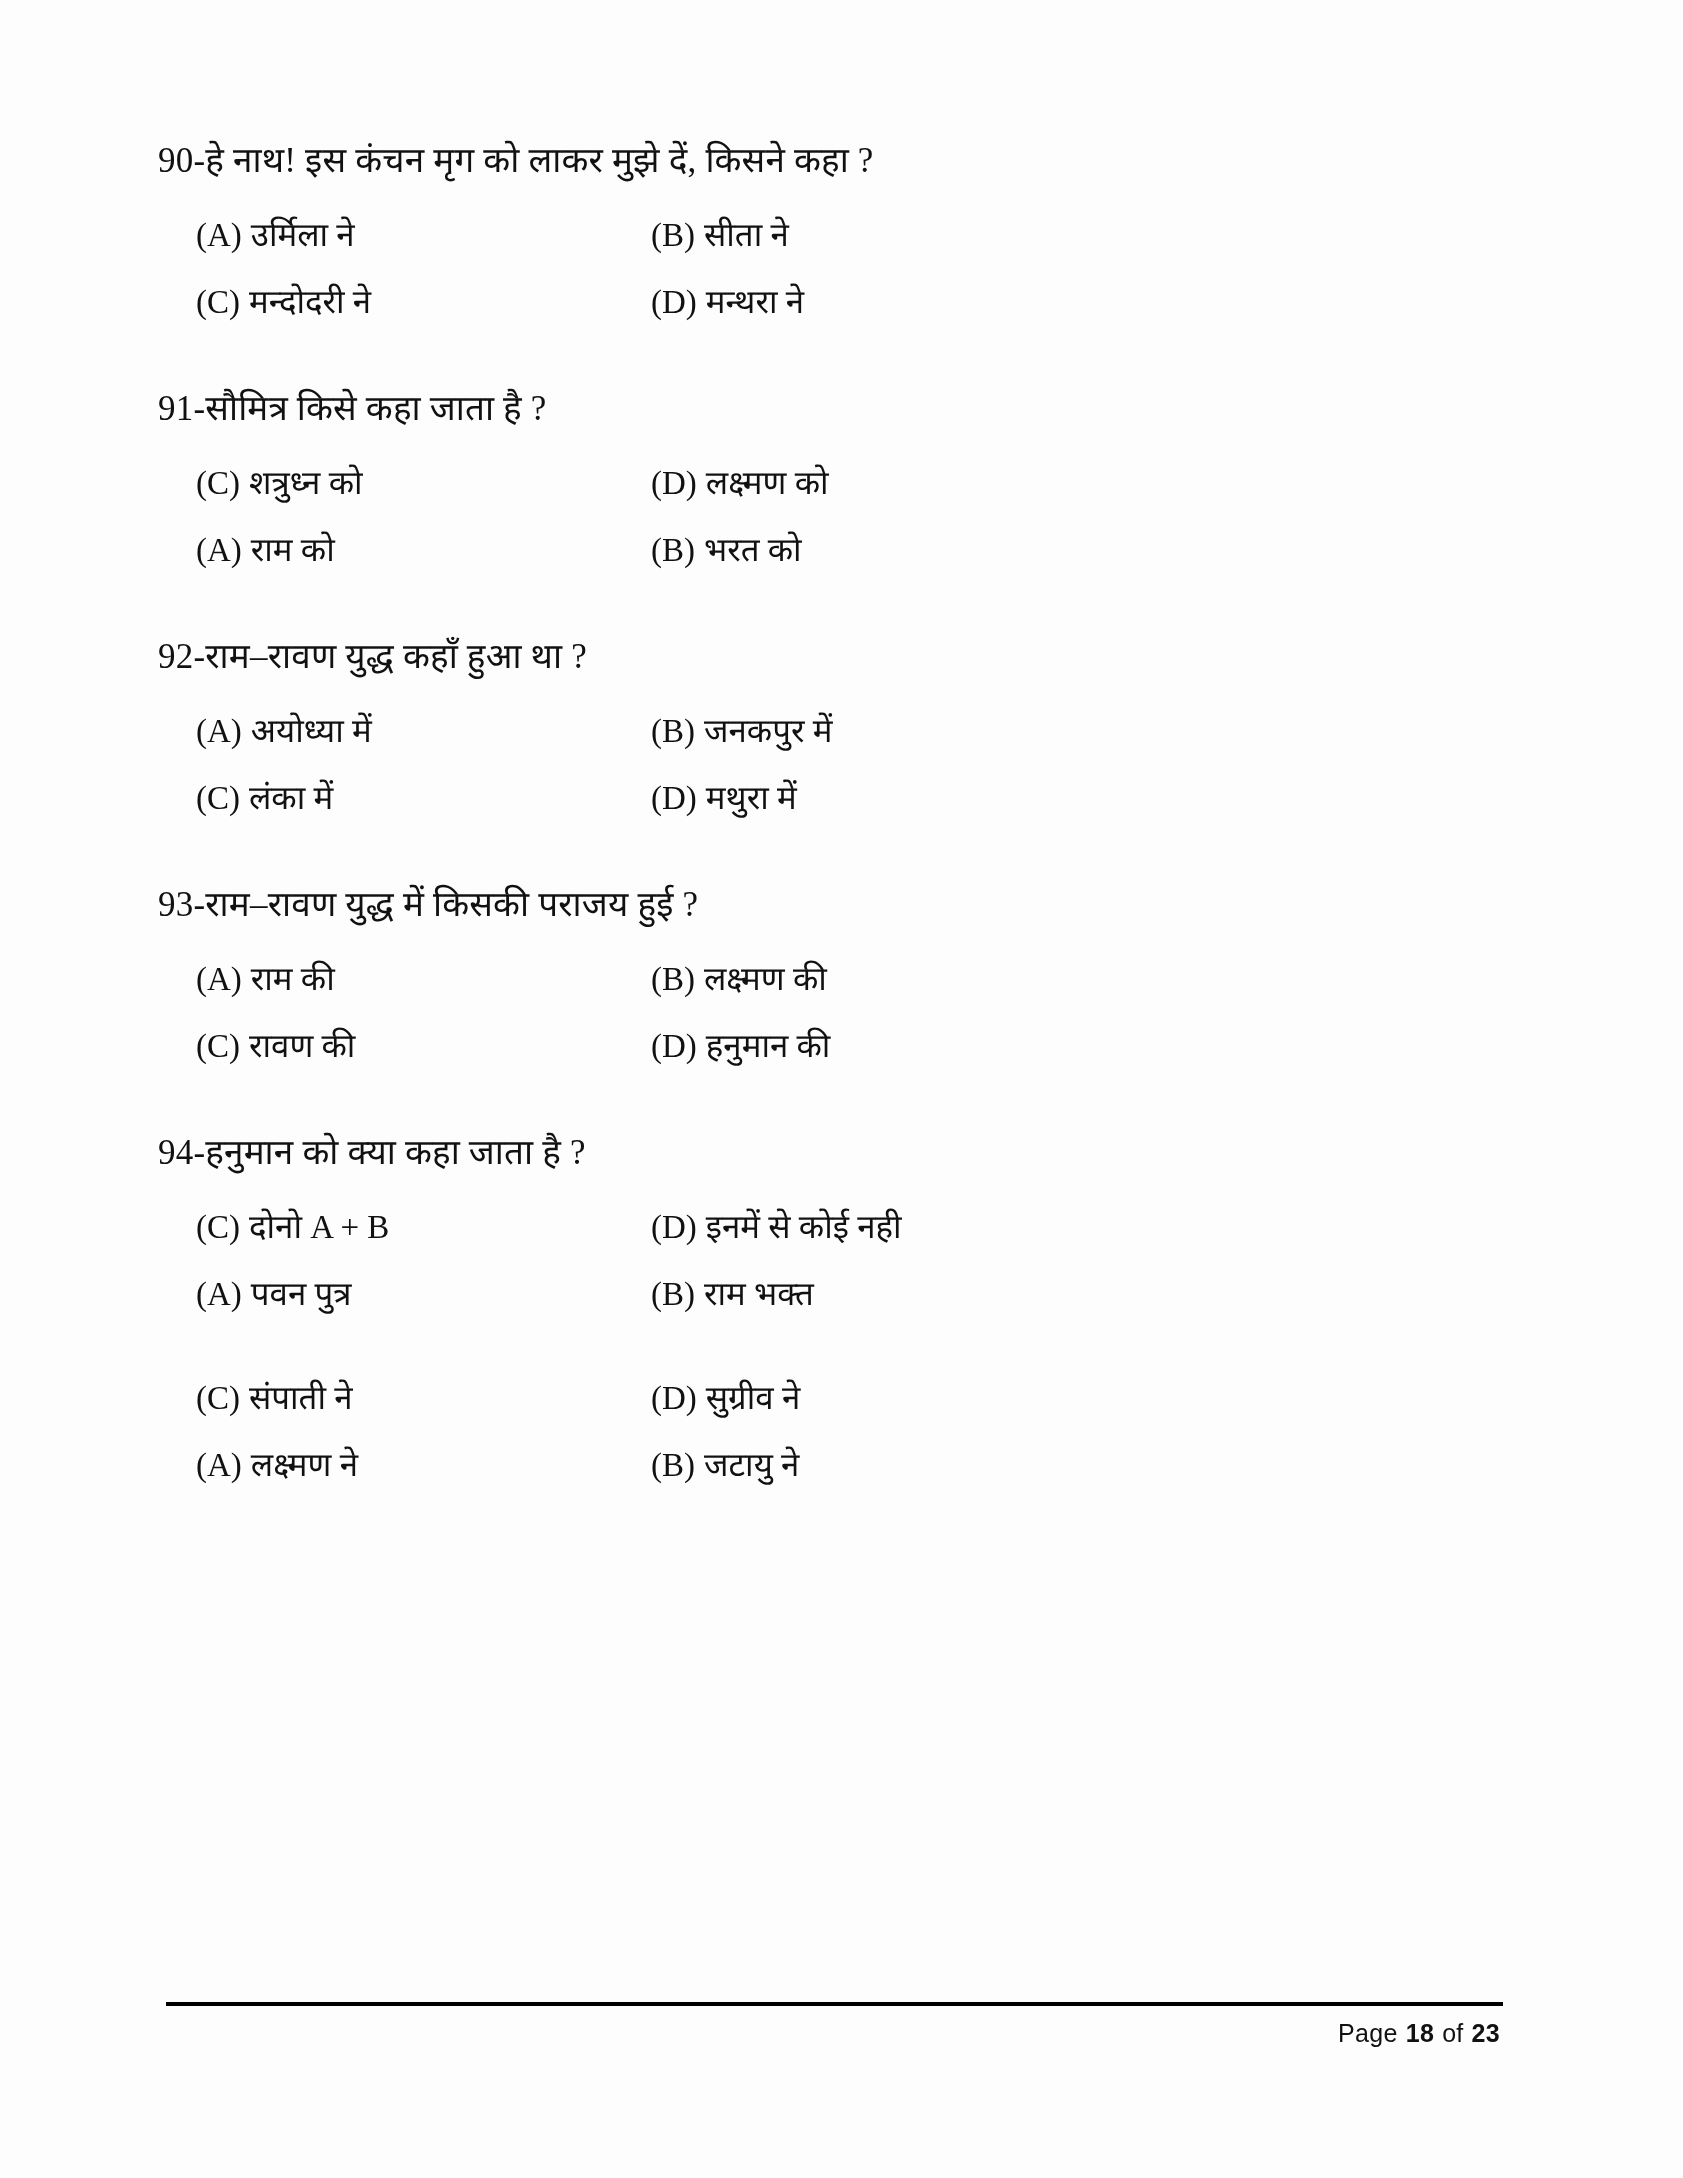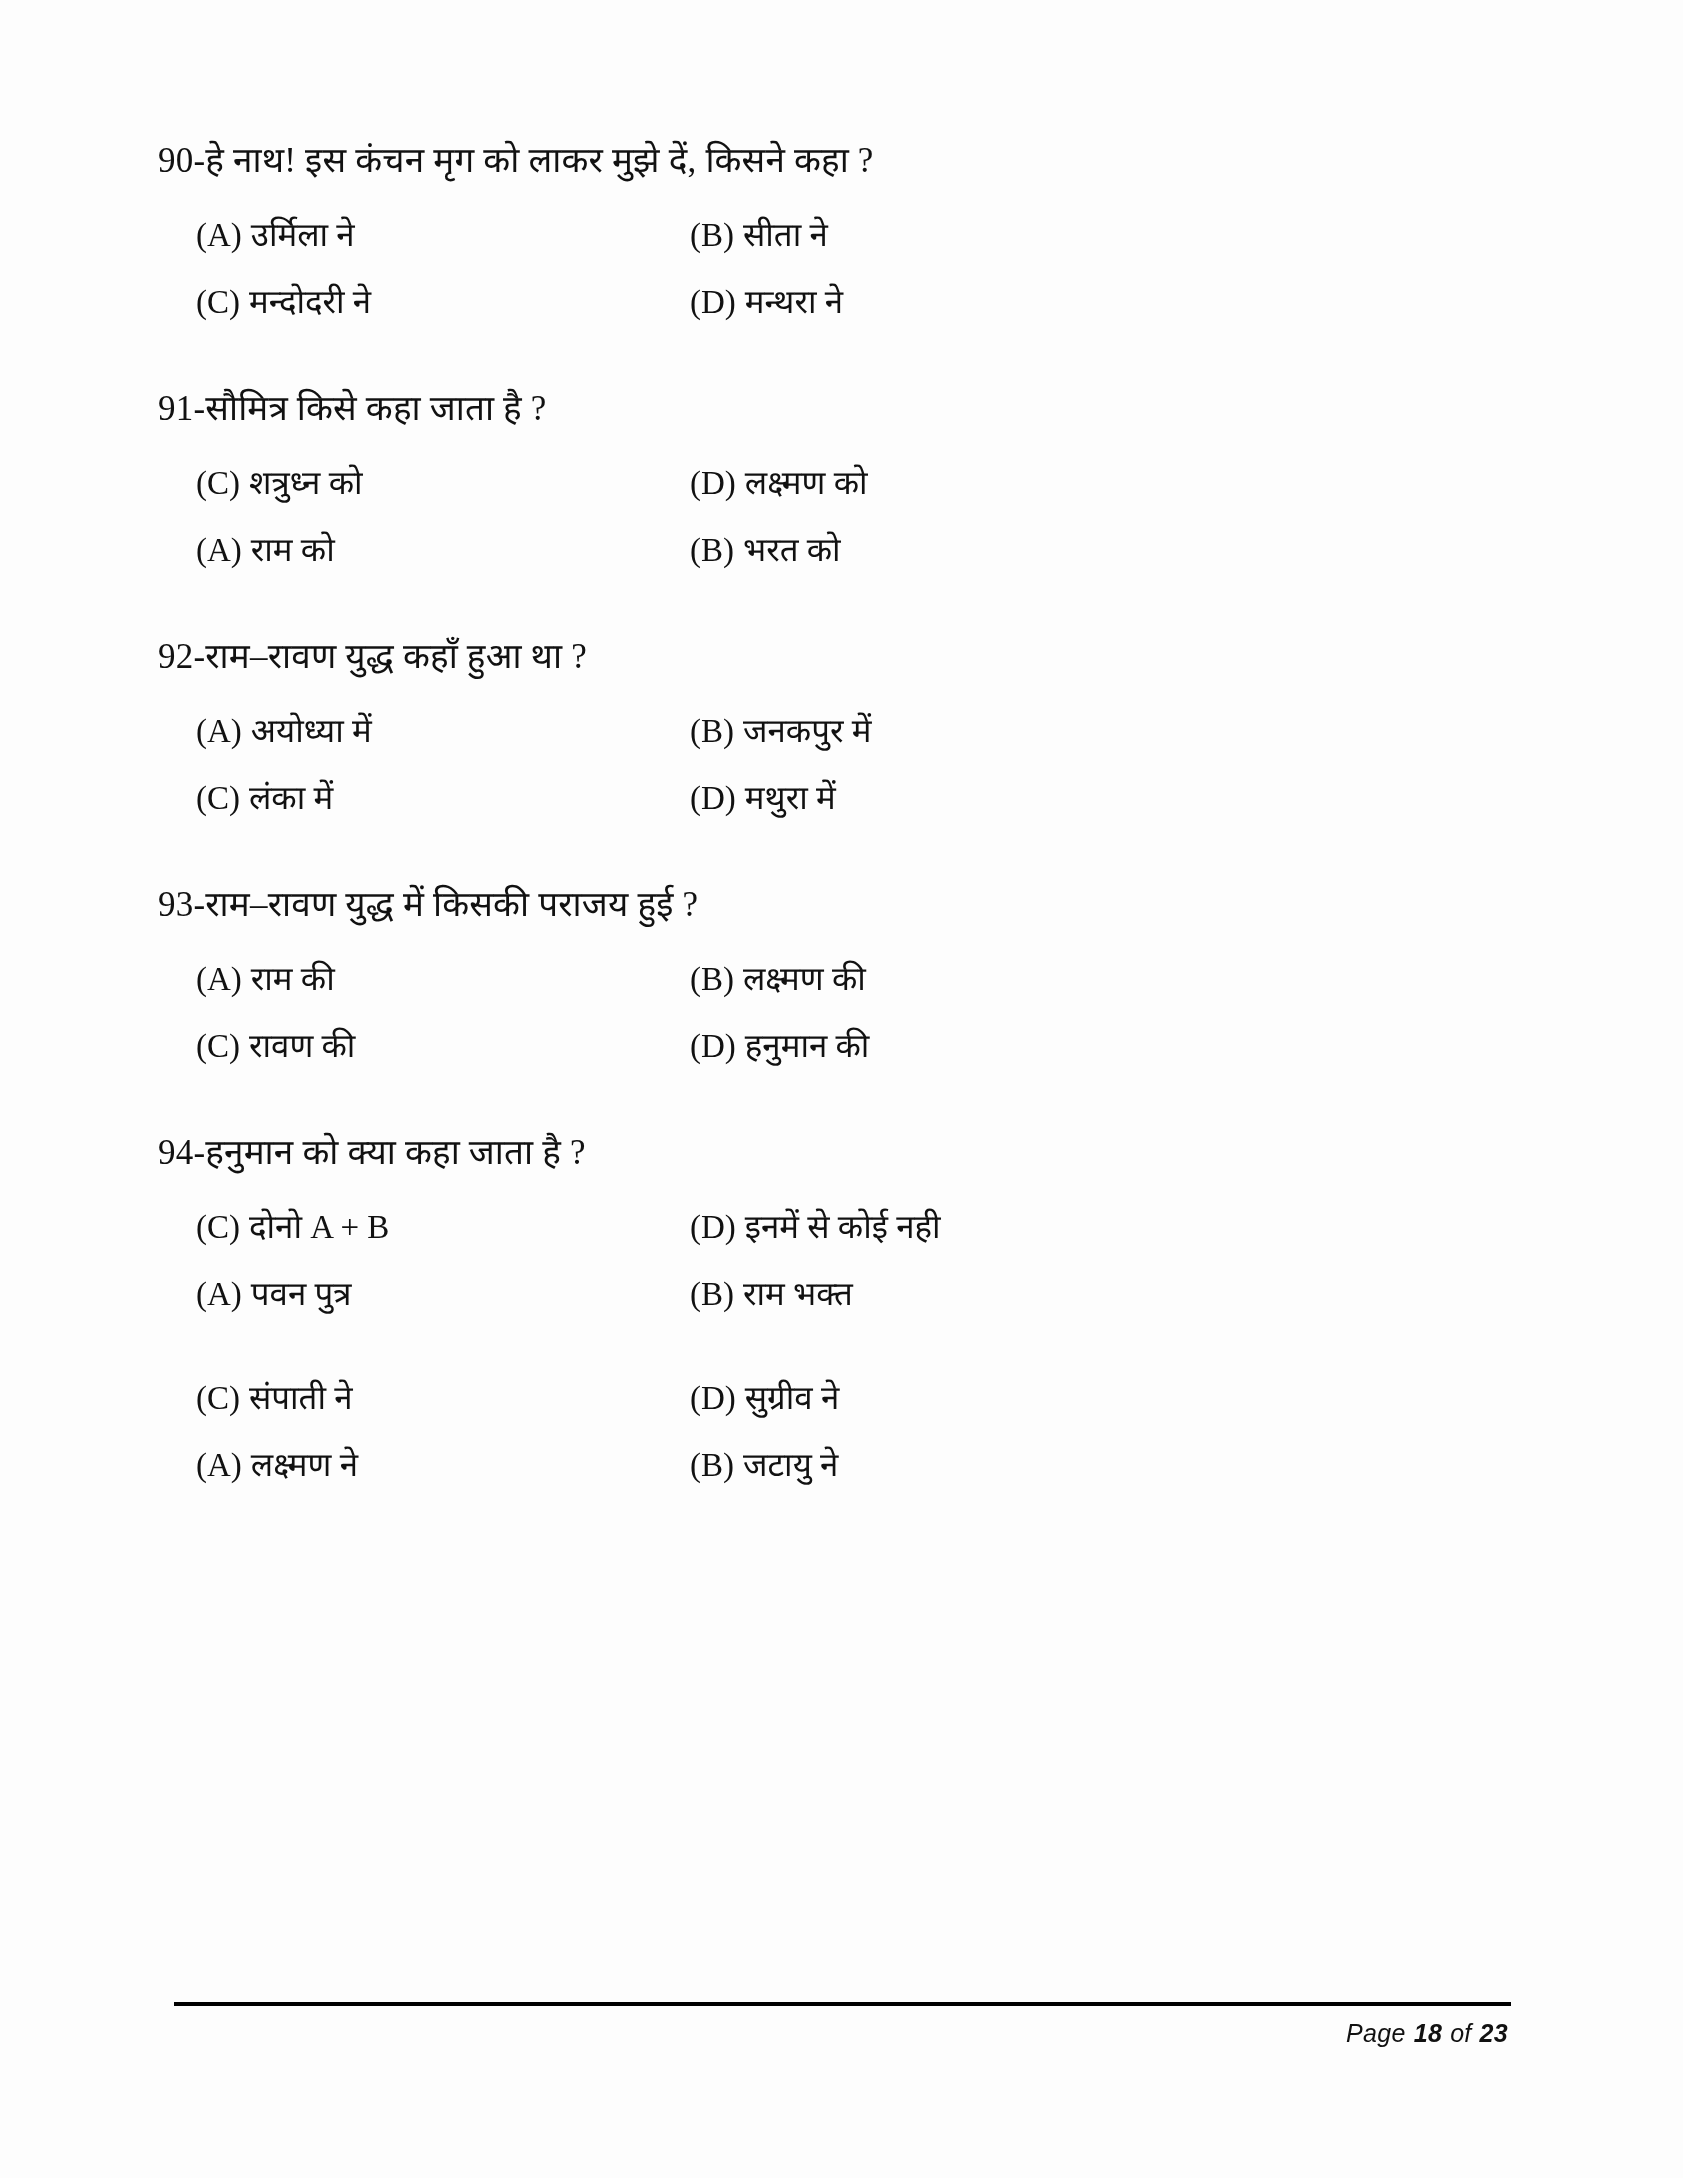--- a/index.html
+++ b/index.html
@@ -42,21 +42,20 @@
   }
   .q-text {
     display: inline;
   }
   .options {
     margin-left: 38px;
   }
   .opt-row {
     display: flex;
     margin-bottom: 24px;
-    gap: 39px;
   }
   .opt-row:last-child {
     margin-bottom: 0;
     margin-top: 8px;
   }
   .opt {
     font-size: 33px;
     line-height: 1.3;
     white-space: nowrap;
     color: #111;
@@ -67,24 +66,23 @@
   }
   .opt-label {
     font-family: "Liberation Serif", "DejaVu Serif", serif;
     margin-right: 9px;
   }
   .opt-val {
     font-family: "Liberation Serif", "DejaVu Serif", serif;
   }
   .footer {
     position: absolute;
-    left: 174px;
+    left: 166px;
     top: 2002px;
     width: 1337px;
-    font-style: italic;
   }
   .footer-rule {
     border-top: 4px solid #000;
     width: 100%;
   }
   .footer-text {
     text-align: right;
     font-family: "Liberation Sans", "DejaVu Sans", sans-serif;
     font-size: 25px;
     color: #111;

